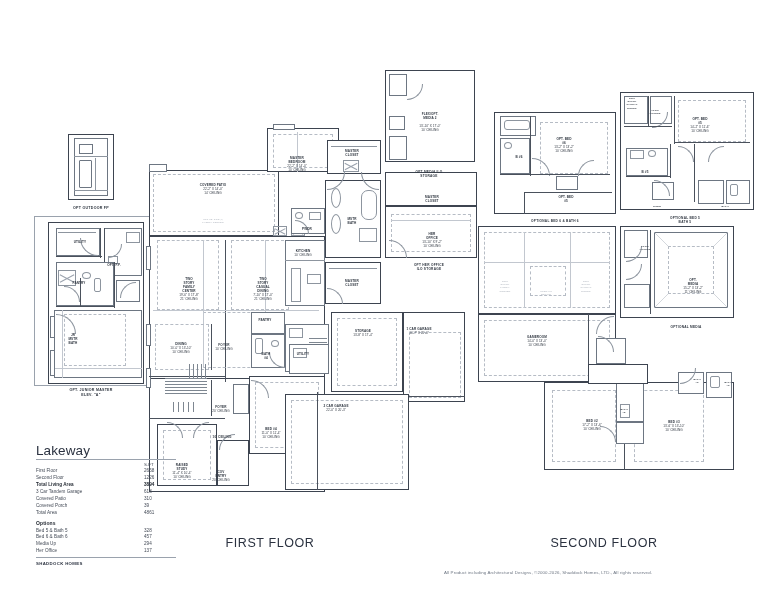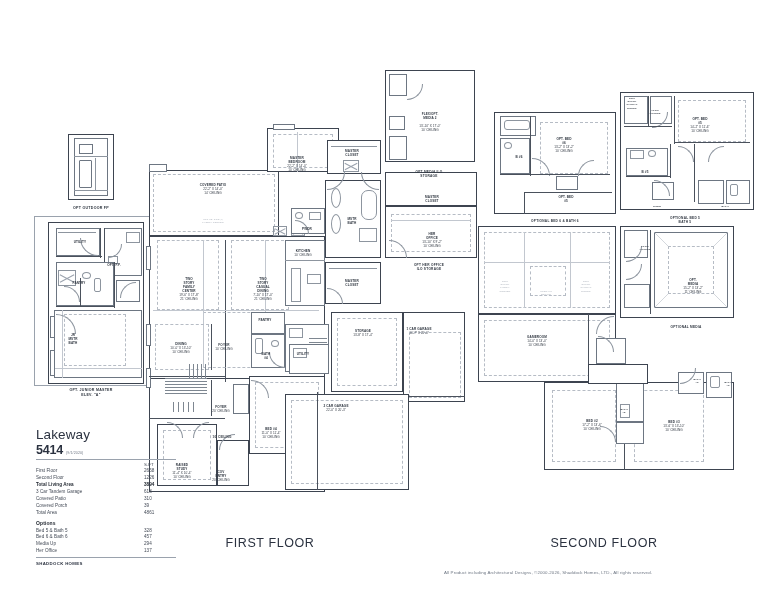--- a/index.html
+++ b/index.html
@@ -97,21 +97,21 @@
   .fix.oval { border-radius: 50%; }
   .xbox { position: absolute; border: 0.8px solid #8d959f; }
   .xbox:before, .xbox:after {
     content: ""; position: absolute; left: 0; top: 50%;
     width: 100%; height: 0.7px; background: #9aa2ad;
   }
   .xbox:before { transform: rotate(28deg); }
   .xbox:after { transform: rotate(-28deg); }
 
   
-  #titleblock { position: absolute; left: 36px; top: 428px; width: 140px; }
+  #titleblock { position: absolute; left: 36px; top: 444px; width: 140px; }
   .tb-name {
     font-size: 13.5px; color: #2b3240; font-weight: 400;
     letter-spacing: 0.1px; line-height: 1.05; margin: 0 0 1px 0;
   }
   .tb-num-row { display: flex; align-items: baseline; gap: 3px; margin-bottom: 2px; }
   .tb-num { font-size: 12.5px; font-weight: 700; color: #2b3240; letter-spacing: -0.2px; }
   .tb-date { font-size: 3.6px; color: #6f7784; letter-spacing: 0.1px; }
   .tb-rule { height: 0.8px; background: #9aa2ad; width: 100%; margin: 1px 0 1px 0; }
   .tb-table { width: 100%; border-collapse: collapse; }
   .tb-table td {
@@ -615,24 +615,20 @@
     <span class="dim">13'-6" X 13'-10"</span><br>
     <span class="ceil">10' CEILING</span>
   </div>
   <div class="rlabel tiny" style="left:697px; top:378px; white-space:pre-line;">BATH
 #3</div>
   <div class="rlabel tiny" style="left:728px; top:381px; white-space:pre-line;">BATH
 #3</div>
 
   <div id="titleblock">
     <div class="tb-name">Lakeway</div>
-    <div class="tb-num-row">
-      <span class="tb-num">5414</span>
-      <span class="tb-date">(9/1/2020)</span>
-    </div>
     <div class="tb-rule"></div>
     <table class="tb-table">
       <tbody>
         <tr class="hdr">
           <td></td>
           <td class="val">S.FT</td>
         </tr>
         <tr>
           <td>First Floor</td>
           <td class="val">2668</td>

